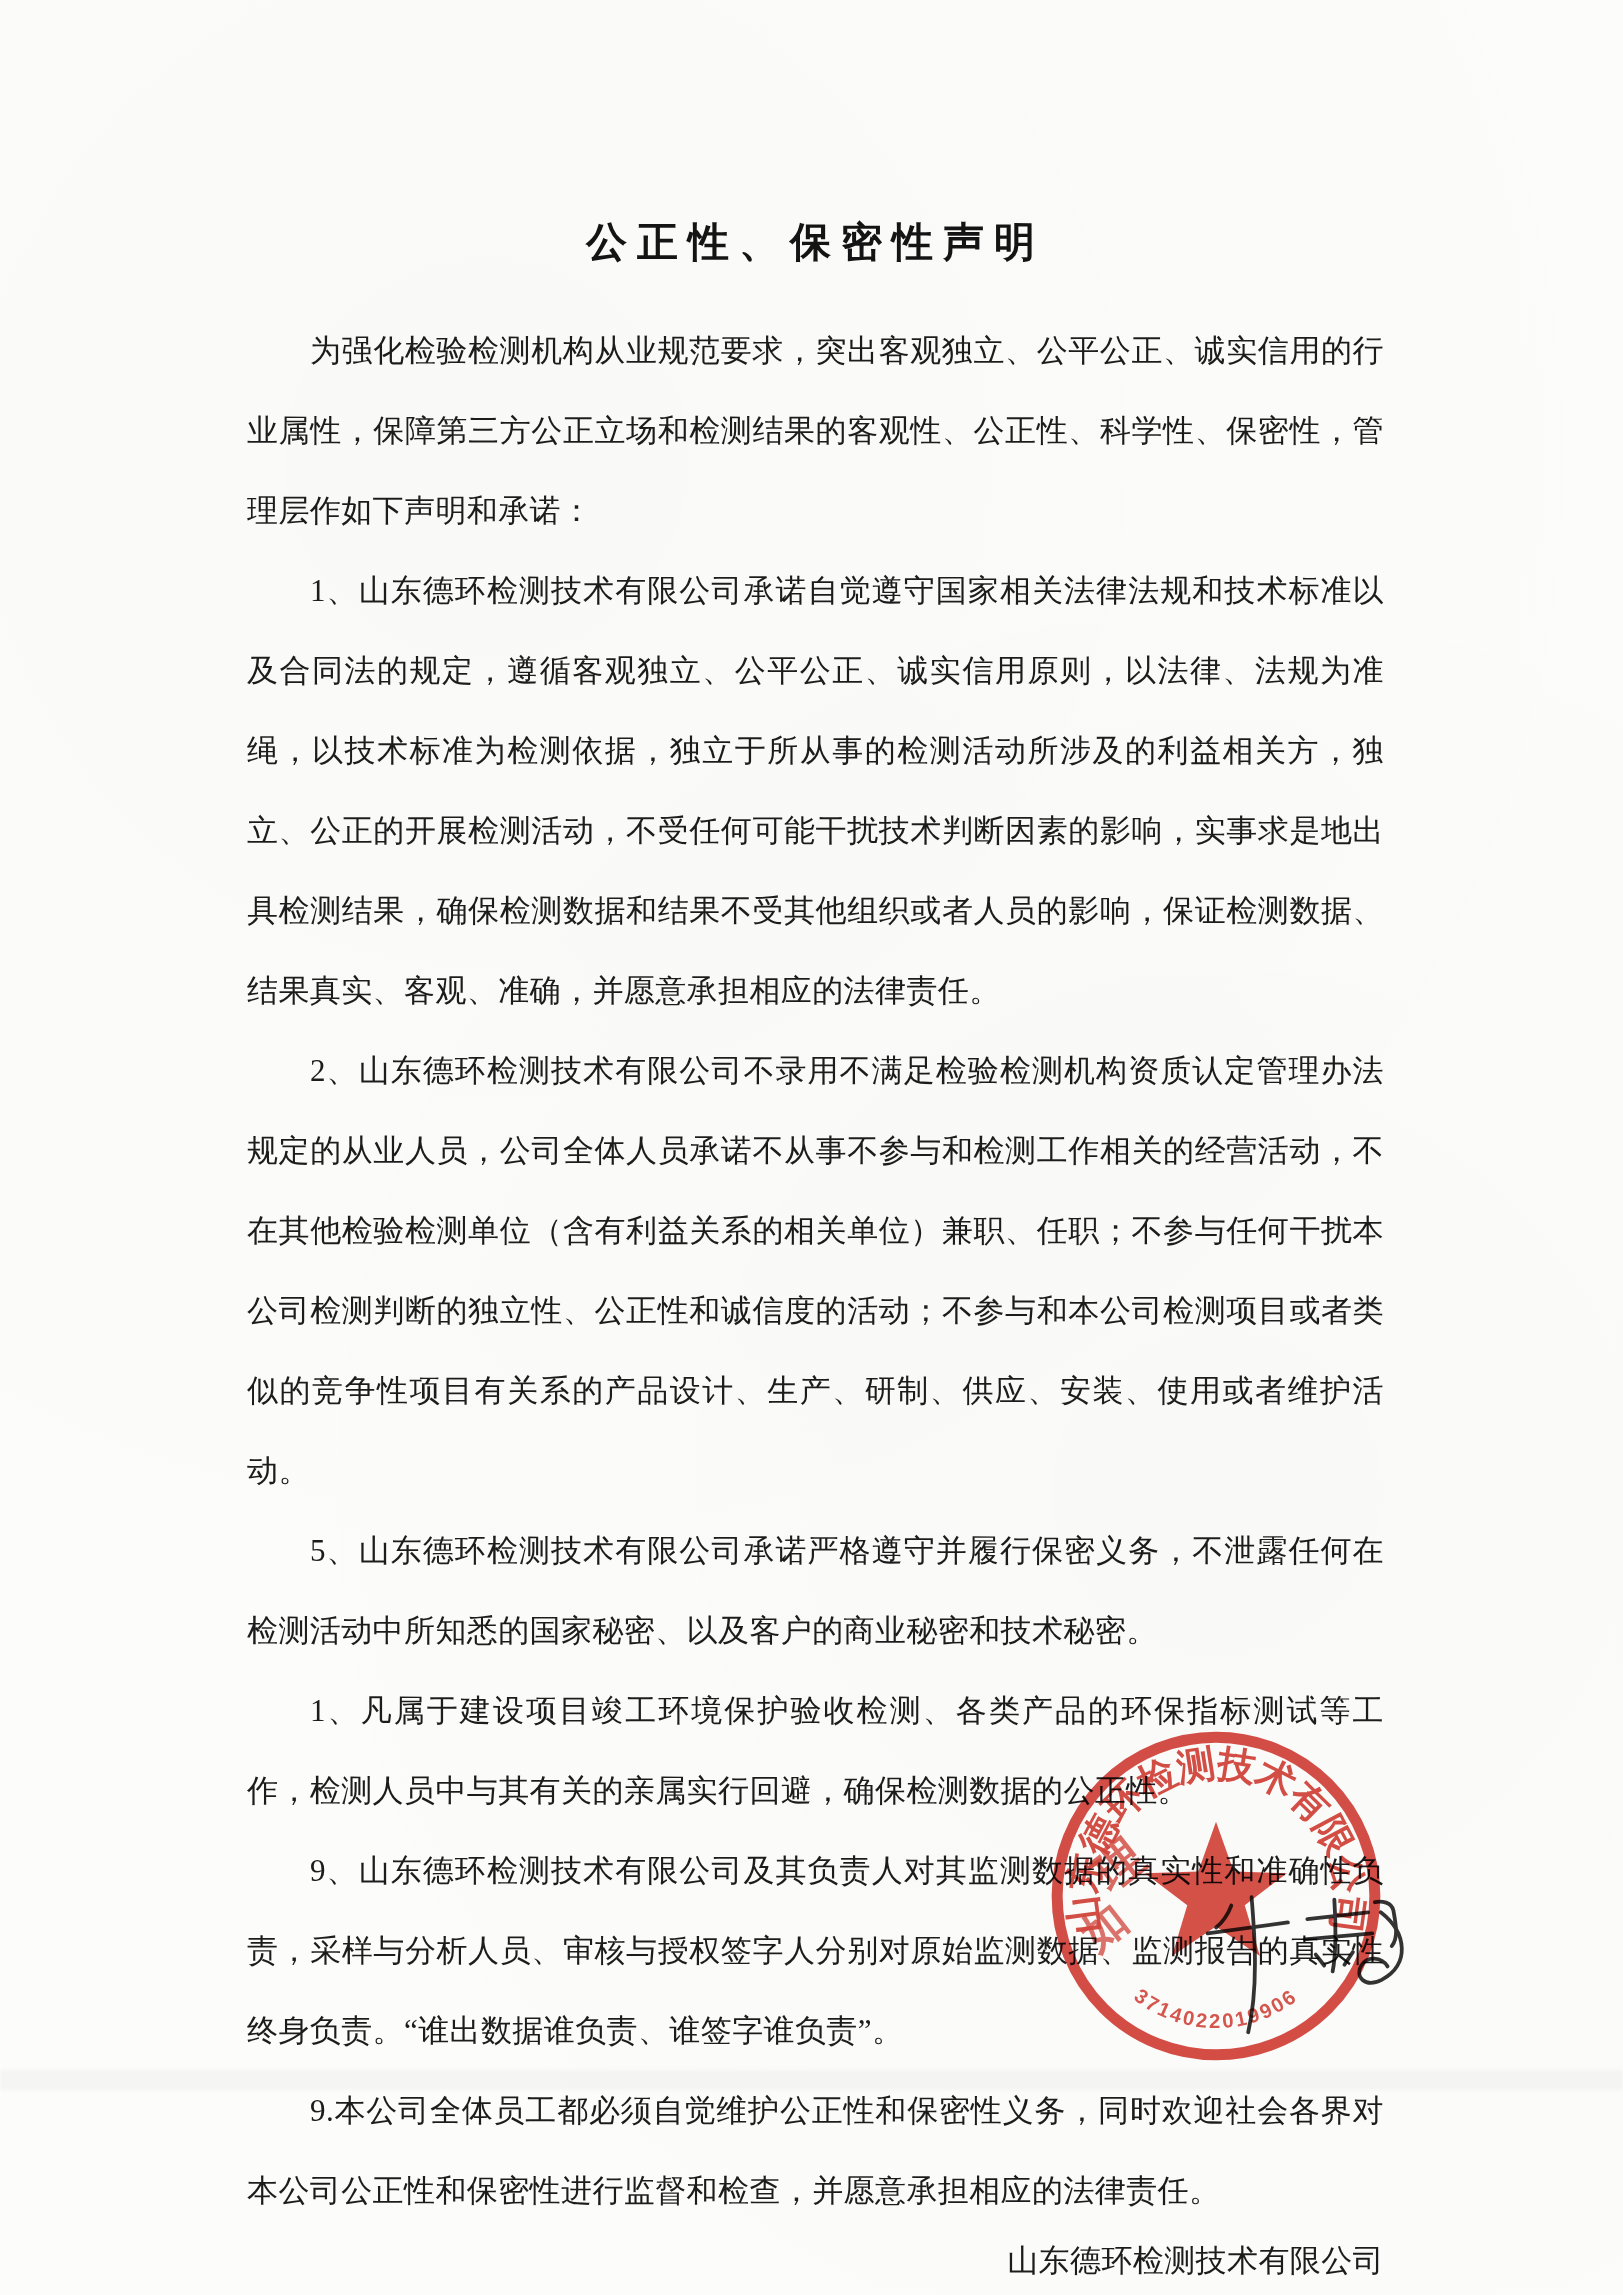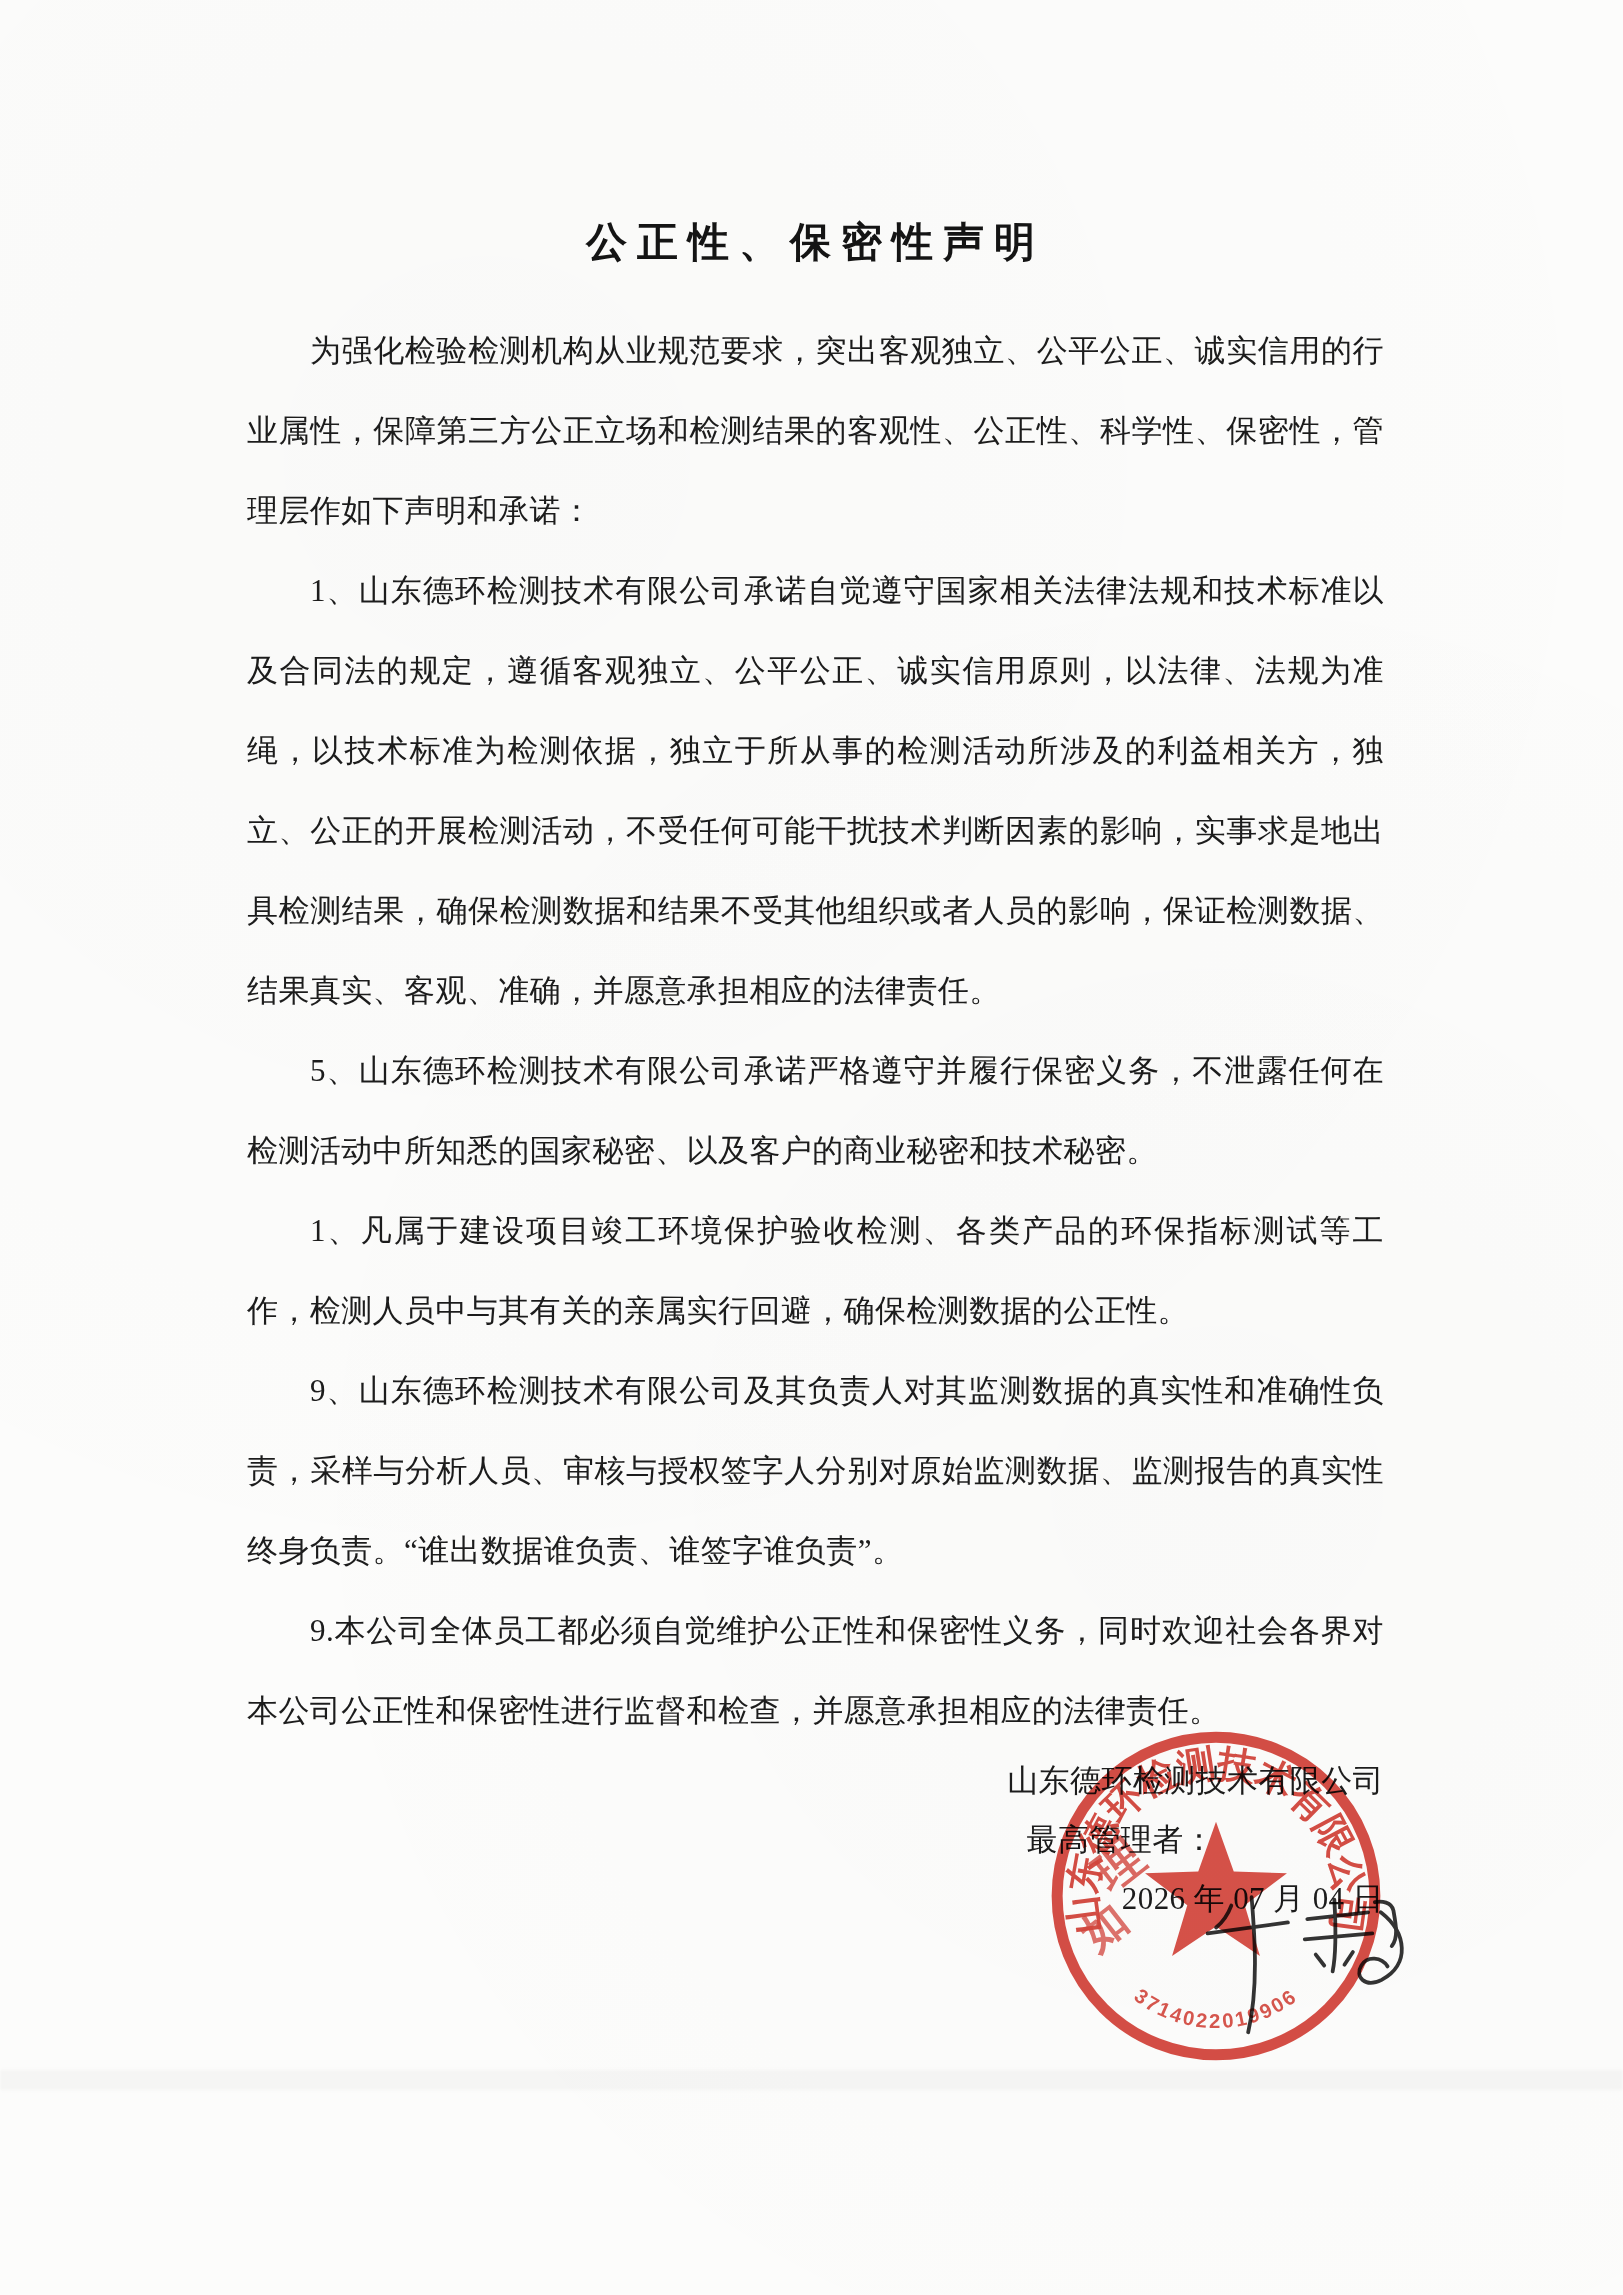--- a/index.html
+++ b/index.html
@@ -81,20 +81,21 @@
 </head>
 <body>
 
 <div class="paper"></div>
 <div class="scan-band"></div>
 
 <div class="doc">
   <div class="doc-title">公正性、保密性声明</div>
   <p class="para">为强化检验检测机构从业规范要求，突出客观独立、公平公正、诚实信用的行业属性，保障第三方公正立场和检测结果的客观性、公正性、科学性、保密性，管理层作如下声明和承诺：</p>
   <p class="para">1、山东德环检测技术有限公司承诺自觉遵守国家相关法律法规和技术标准以及合同法的规定，遵循客观独立、公平公正、诚实信用原则，以法律、法规为准绳，以技术标准为检测依据，独立于所从事的检测活动所涉及的利益相关方，独立、公正的开展检测活动，不受任何可能干扰技术判断因素的影响，实事求是地出具检测结果，确保检测数据和结果不受其他组织或者人员的影响，保证检测数据、结果真实、客观、准确，并愿意承担相应的法律责任。</p>
+  <p class="para">2、山东德环检测技术有限公司不录用不满足检验检测机构资质认定管理办法规定的从业人员，公司全体人员承诺不从事不参与和检测工作相关的经营活动，不在其他检验检测单位（含有利益关系的相关单位）兼职、任职；不参与任何干扰本公司检测判断的独立性、公正性和诚信度的活动；不参与和本公司检测项目或者类似的竞争性项目有关系的产品设计、生产、研制、供应、安装、使用或者维护活动。</p>
   <p class="para">5、山东德环检测技术有限公司承诺严格遵守并履行保密义务，不泄露任何在检测活动中所知悉的国家秘密、以及客户的商业秘密和技术秘密。</p>
   <p class="para">1、凡属于建设项目竣工环境保护验收检测、各类产品的环保指标测试等工作，检测人员中与其有关的亲属实行回避，确保检测数据的公正性。</p>
   <p class="para">9、山东德环检测技术有限公司及其负责人对其监测数据的真实性和准确性负责，采样与分析人员、审核与授权签字人分别对原始监测数据、监测报告的真实性终身负责。“谁出数据谁负责、谁签字谁负责”。</p>
   <p class="para">9.本公司全体员工都必须自觉维护公正性和保密性义务，同时欢迎社会各界对本公司公正性和保密性进行监督和检查，并愿意承担相应的法律责任。</p>
   <div class="signoff-line company">山东德环检测技术有限公司</div>
   <div class="signoff-line manager">最高管理者：</div>
   <div class="signoff-line date">2026 年 07 月 04 日</div>
 </div>
 
 <svg class="stamp" viewBox="0 0 400 400" xmlns="http://www.w3.org/2000/svg">

